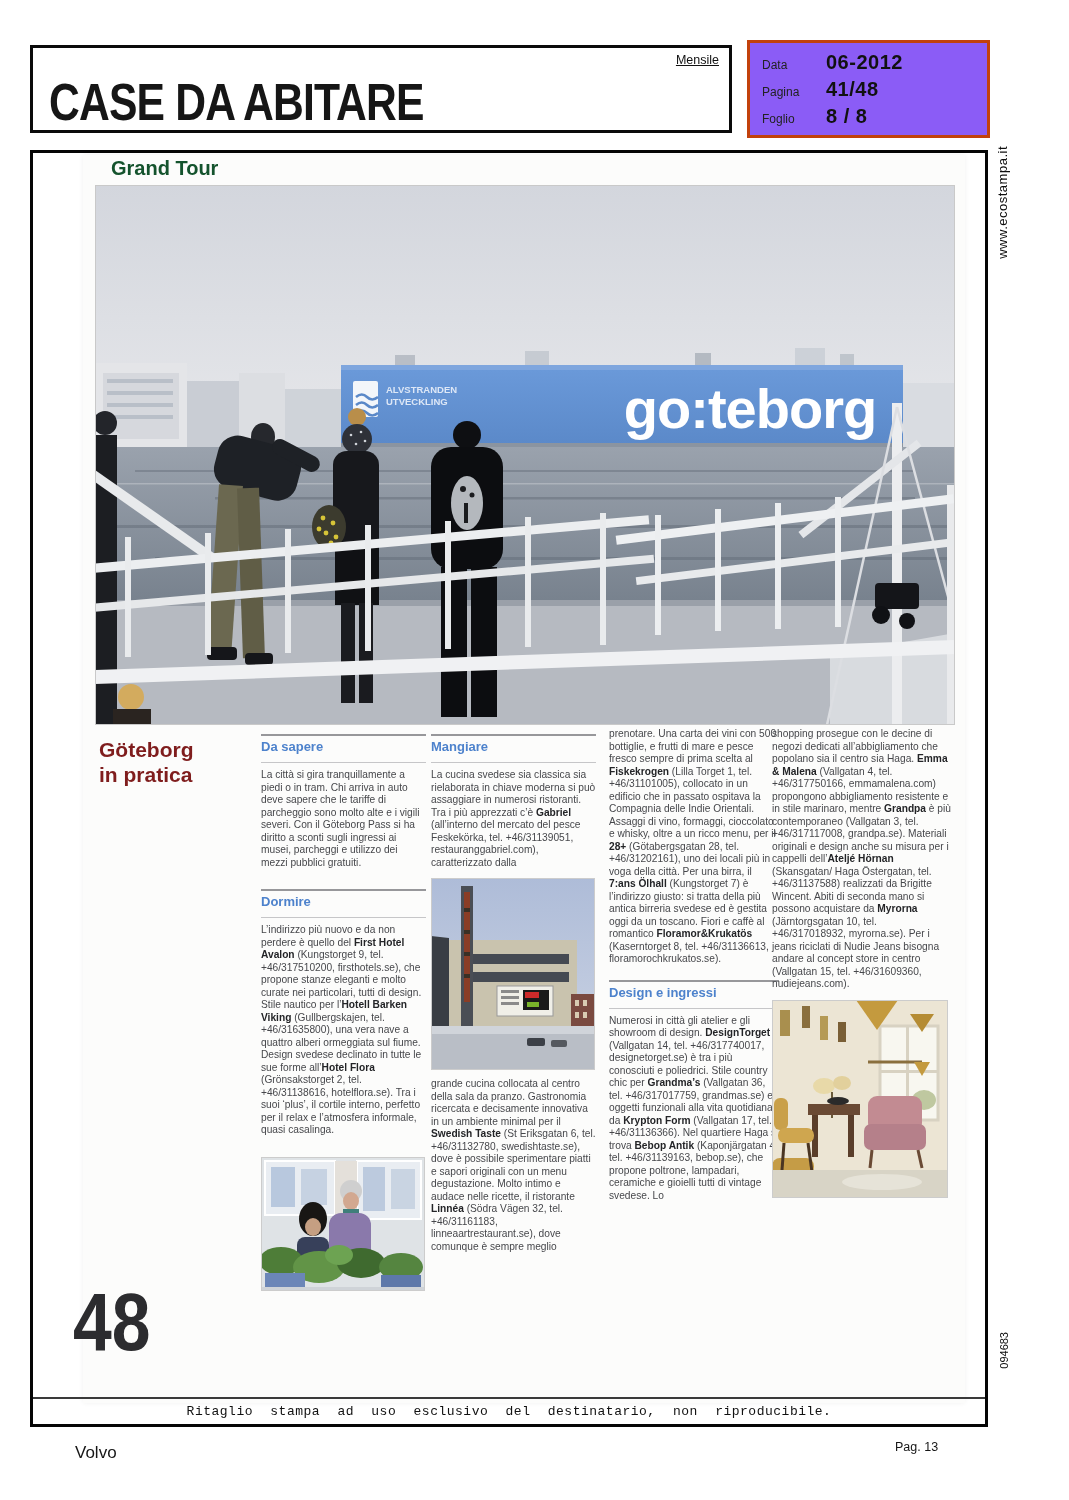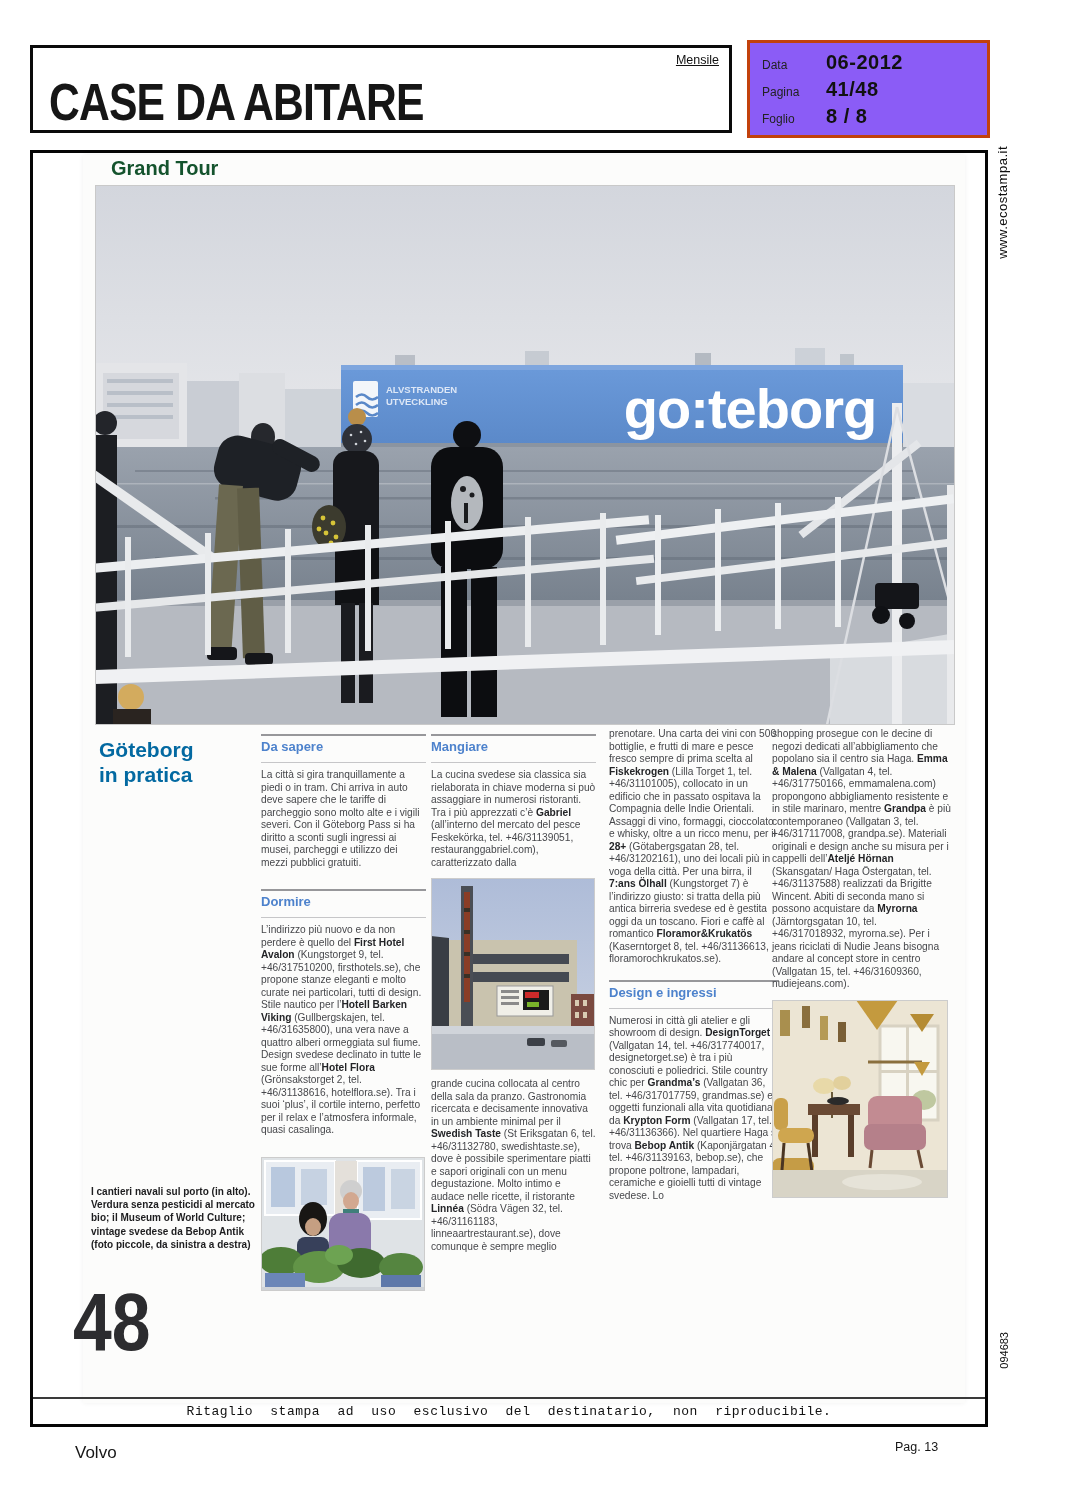--- a/index.html
+++ b/index.html
@@ -18,21 +18,21 @@
   .meta-label{width:64px;font-size:12px;color:#222;}
   .meta-value{font-size:20px;font-weight:bold;color:#111;letter-spacing:0.5px;}
   
   .main-box{position:absolute;left:30px;top:150px;width:958px;height:1277px;
     border:3px solid #050505;box-sizing:border-box;background:#fff;}
   .mag-page{position:absolute;left:50px;top:2px;width:882px;height:1248px;
     background:#fcfcfb;box-shadow:0 0 5px rgba(0,0,0,0.06);}
   .grand-tour{position:absolute;left:78px;top:4px;font-size:20px;font-weight:bold;color:#14532d;}
   .photo-main{position:absolute;left:62px;top:32px;width:860px;height:540px;display:block;}
   .intro-title{position:absolute;left:66px;top:584px;width:170px;
-    font-size:21px;line-height:25px;font-weight:bold;color:#0369a1;}
+    font-size:21px;line-height:25px;font-weight:bold;color:#7f1d1d;}
   .caption{position:absolute;left:58px;top:1032px;width:164px;
     font-size:10px;line-height:13.2px;font-weight:bold;color:#1d1d1f;}
   .big-num{position:absolute;left:40px;top:1122px;font-size:82px;font-weight:bold;color:#2c2c2f;}
   .big-num span{display:inline-block;transform:scaleX(0.85);transform-origin:0 50%;}
   .box-footer{position:absolute;left:0;right:0;bottom:0;height:25px;border-top:2px solid #3a3a3a;
     display:flex;align-items:center;justify-content:center;
     font-family:"Liberation Mono", monospace;font-size:13px;letter-spacing:0.5px;word-spacing:9px;color:#111;}
   
   .col{position:absolute;}
   .col-da-sapere{left:228px;top:581px;width:165px;}
@@ -357,21 +357,20 @@
           <line x1="12" y1="143" x2="10" y2="170" stroke="#4a3categoría" stroke-width="0"></line>
           <line x1="12" y1="143" x2="10" y2="170" stroke="#4a3522" stroke-width="3"></line>
           <line x1="36" y1="143" x2="40" y2="172" stroke="#4a3522" stroke-width="3"></line>
         </g>
         <rect x="0" y="170" width="176" height="28" fill="#d8d4c6"></rect>
         <ellipse cx="110" cy="182" rx="40" ry="8" fill="#e6e3d8"></ellipse>
         <rect x="0.5" y="0.5" width="175" height="197" fill="none" stroke="#cccccc"></rect>
       </svg>
     </div>
 
-    <div class="caption">I cantieri navali sul porto (in alto). Verdura senza pesticidi al mercato bio; il Museum of World Culture; vintage svedese da Bebop Antik (foto piccole, da sinistra a destra)</div>
     <div class="big-num"><span>48</span></div>
     <div class="box-footer">
       <span>Ritaglio stampa ad uso esclusivo del destinatario, non riproducibile.</span>
     </div>
   </div>
 
   <div class="vert ecostampa">www.ecostampa.it</div>
   <div class="vert clip-code">094683</div>
   <div class="advertiser">Volvo</div>
   <div class="page-ref">Pag. 13</div>

